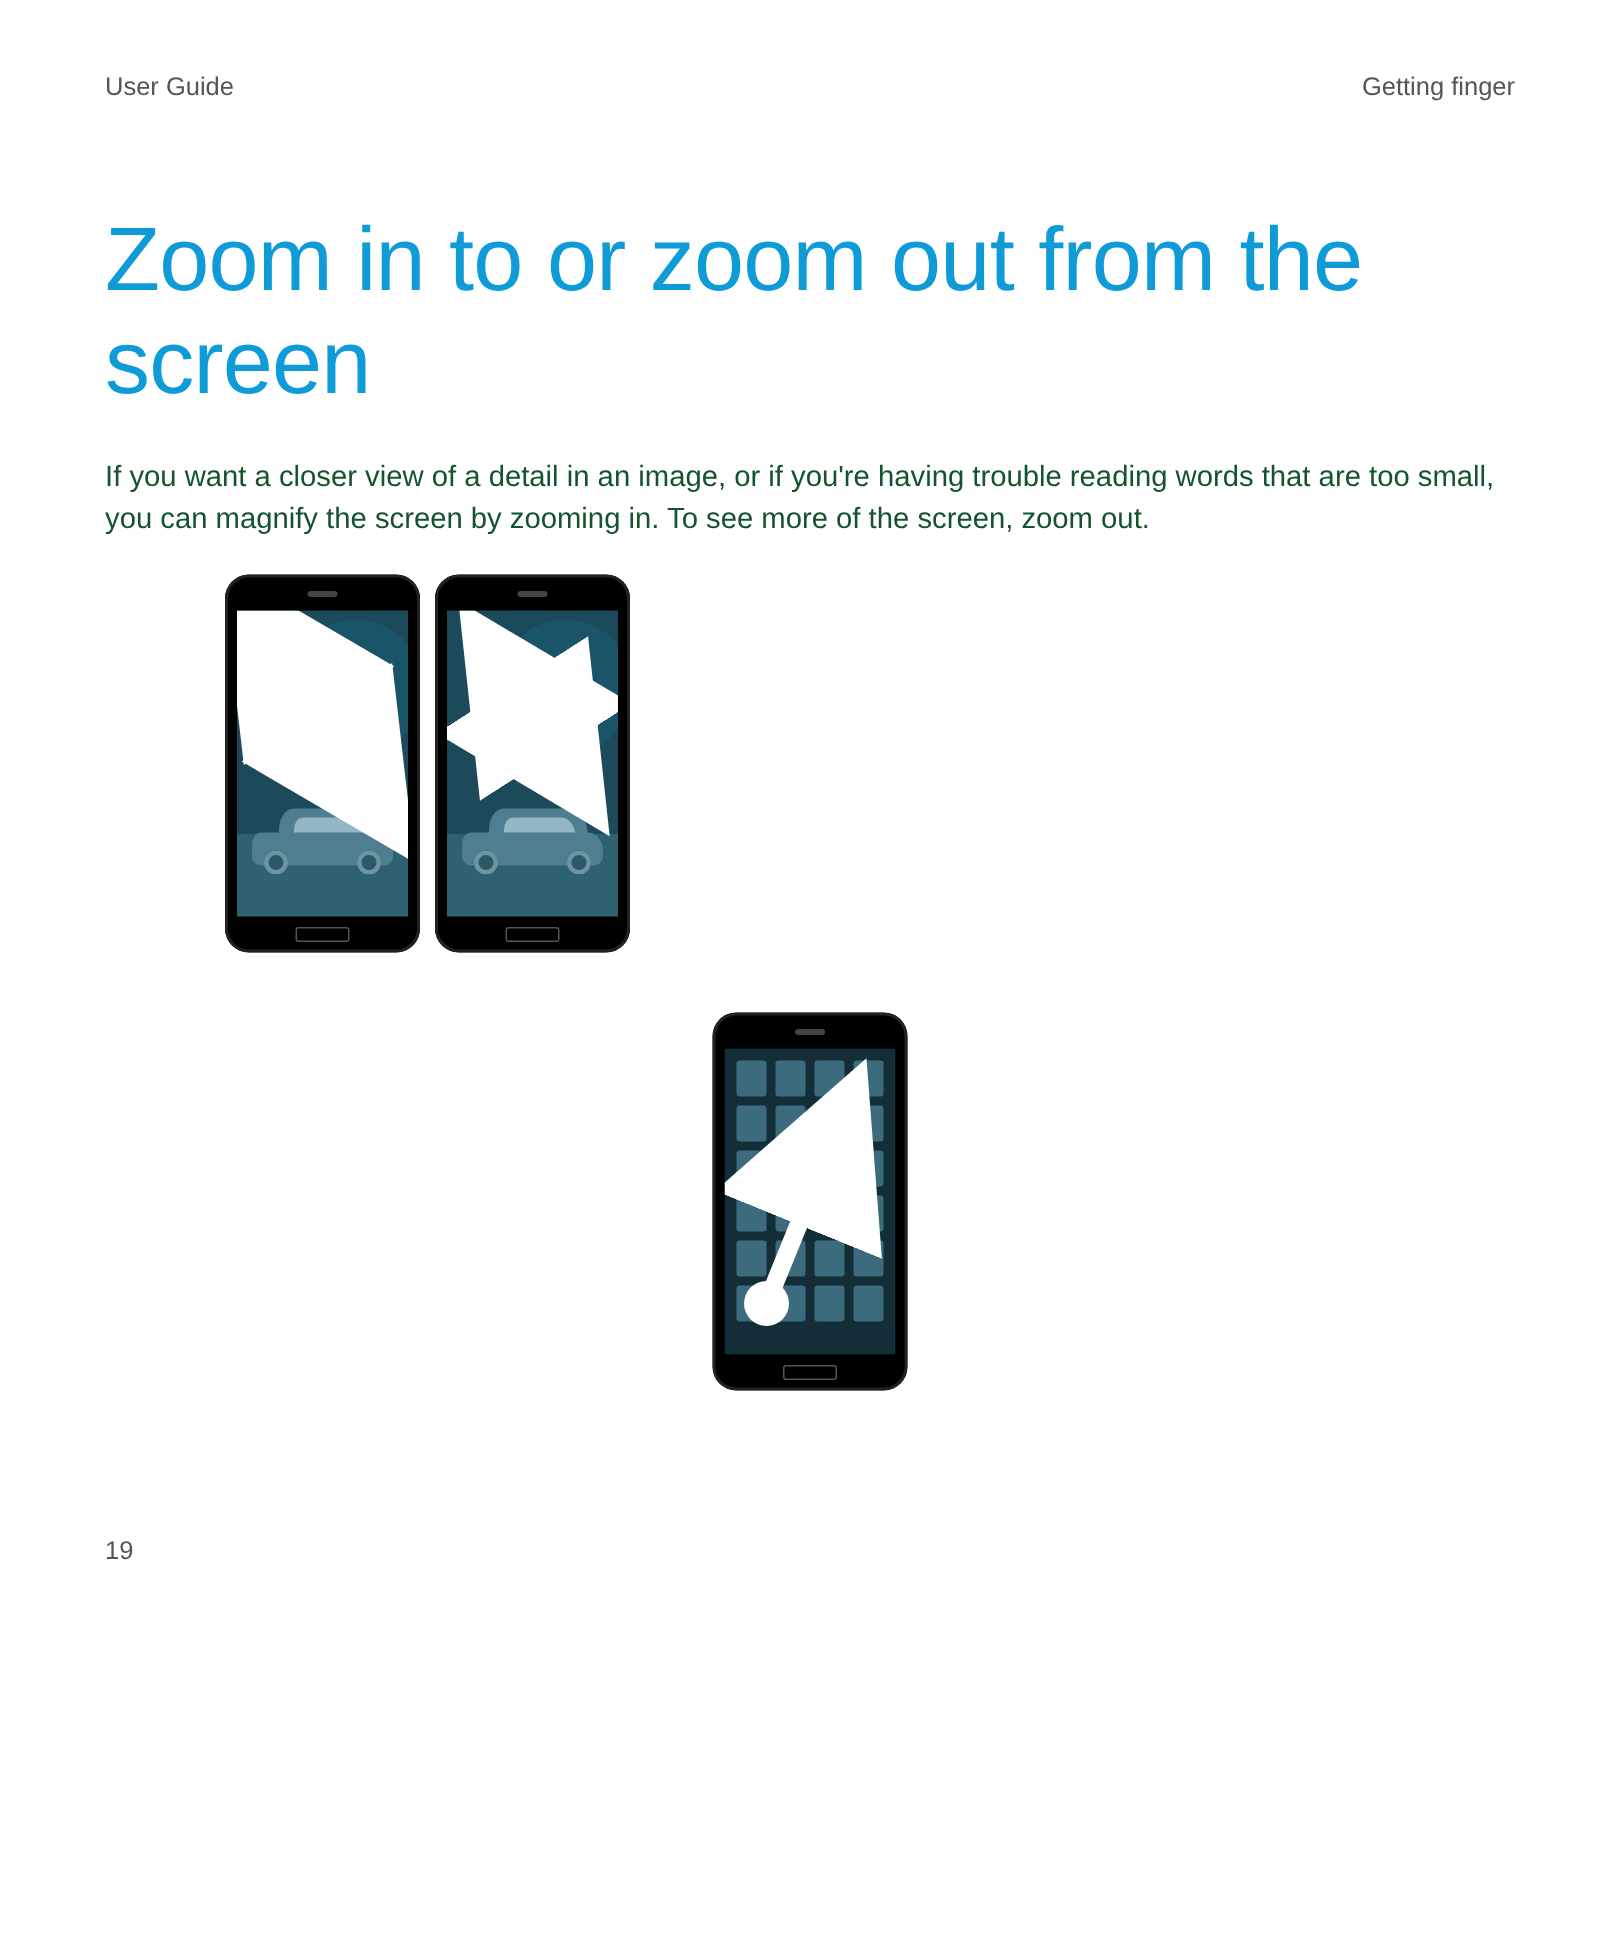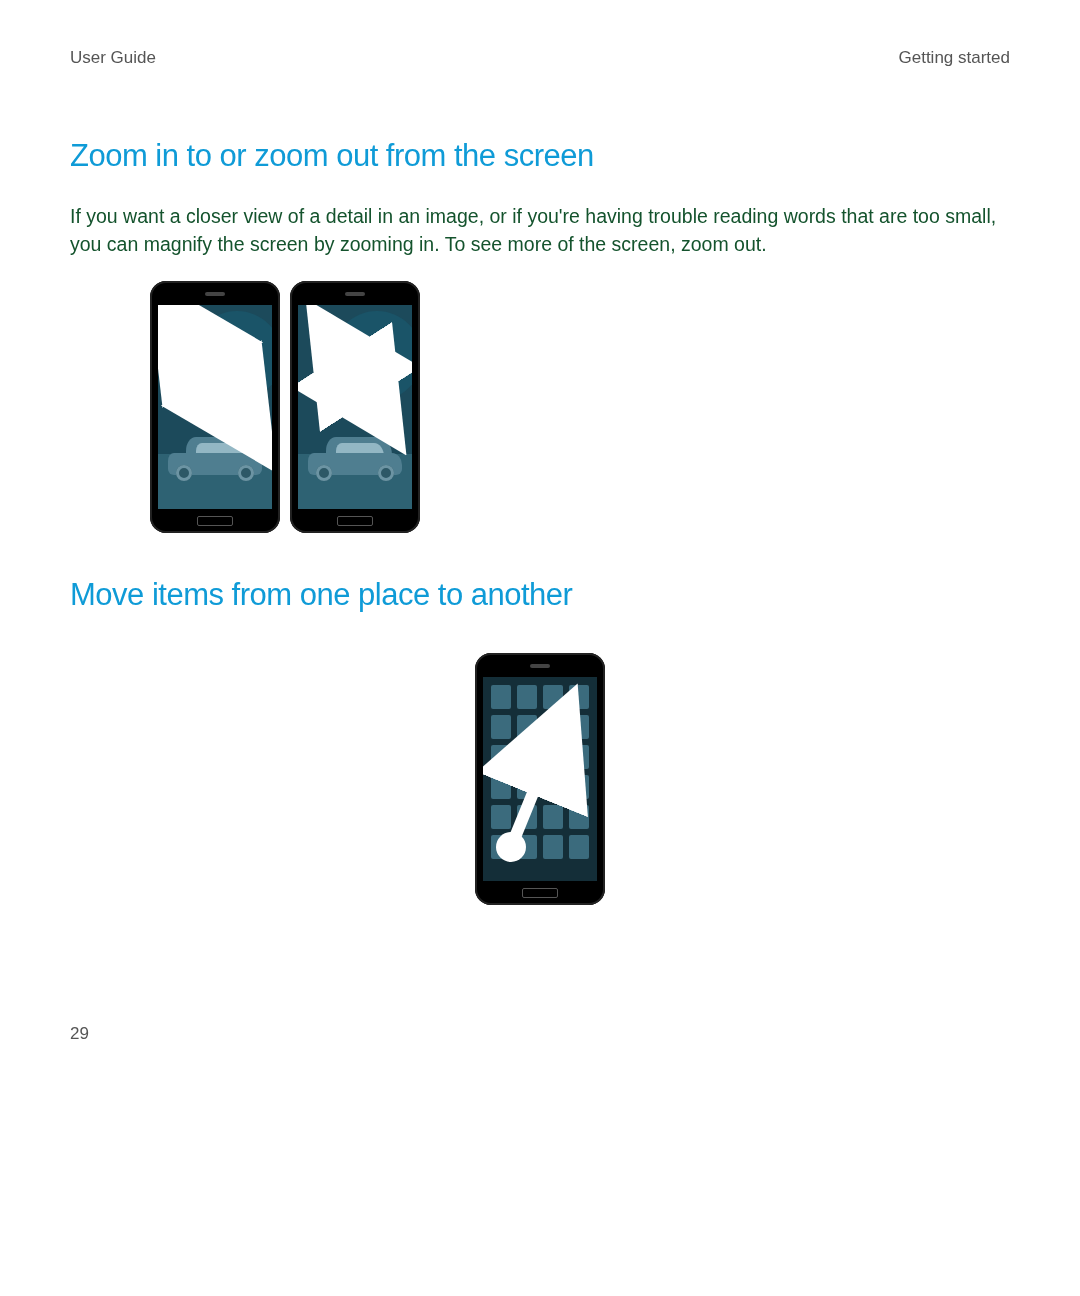--- a/index.html
+++ b/index.html
@@ -21,21 +21,21 @@
   .header-row {
     display: flex;
     justify-content: space-between;
     font-size: 17px;
     color: #555;
     letter-spacing: 0;
   }
   h1.section-title {
     color: #0f9bd7;
     font-weight: 300;
-    font-size: 31px;
+    font-size: 60px;
     margin: 70px 0 28px 0;
     letter-spacing: -0.5px;
   }
   p.body {
     font-size: 19.5px;
     line-height: 1.45;
     margin: 0 0 22px 0;
     color: #14532d;
   }
   ol.steps {
@@ -177,21 +177,21 @@
   .cell { background: #3b6b7d; border-radius: 2px; }
   .cell.bright { background: #4fbaf0; }
 </style>
 </head>
 <body>
 
 <div class="page">
 
   <div class="header-row">
     <span>User Guide</span>
-    <span>Getting started</span>
+    <span>Getting finger</span>
   </div>
 
   <h1 class="section-title">Zoom in to or zoom out from the screen</h1>
   <p class="body">If you want a closer view of a detail in an image, or if you're having trouble reading words that are too small, you can magnify the screen by zooming in. To see more of the screen, zoom out.</p>
 
   <div class="illus-row">
 
     <div class="phone">
       <div class="speaker"></div>
       <div class="screen scene">
@@ -238,21 +238,20 @@
           </defs>
           <line x1="40" y1="44" x2="76" y2="100" stroke="#fff" stroke-width="12" marker-start="url(#arrB)" marker-end="url(#arrB)"></line>
           <circle cx="26" cy="20" r="13" fill="#fff"></circle>
           <circle cx="90" cy="122" r="13" fill="#fff"></circle>
         </svg>
       </div>
       <div class="home"></div>
     </div>
   </div>
 
-  <h1 class="section-title" style="margin-top:44px;">Move items from one place to another</h1>
 
   <div class="illus-center">
     <div class="phone">
       <div class="speaker"></div>
       <div class="screen">
         <div class="grid-screen">
           <div class="grid">
             <div class="cell"></div>
               <div class="cell"></div>
               <div class="cell"></div>
@@ -286,14 +285,14 @@
             </marker>
           </defs>
           <line x1="28" y1="170" x2="72" y2="62" stroke="#fff" stroke-width="12" marker-end="url(#arrC)"></line>
           <circle cx="28" cy="170" r="15" fill="#fff"></circle>
         </svg>
       </div>
       <div class="home"></div>
     </div>
   </div>
 
-  <div class="page-num">29</div>
+  <div class="page-num">19</div>
 </div>
 
 </body></html>

